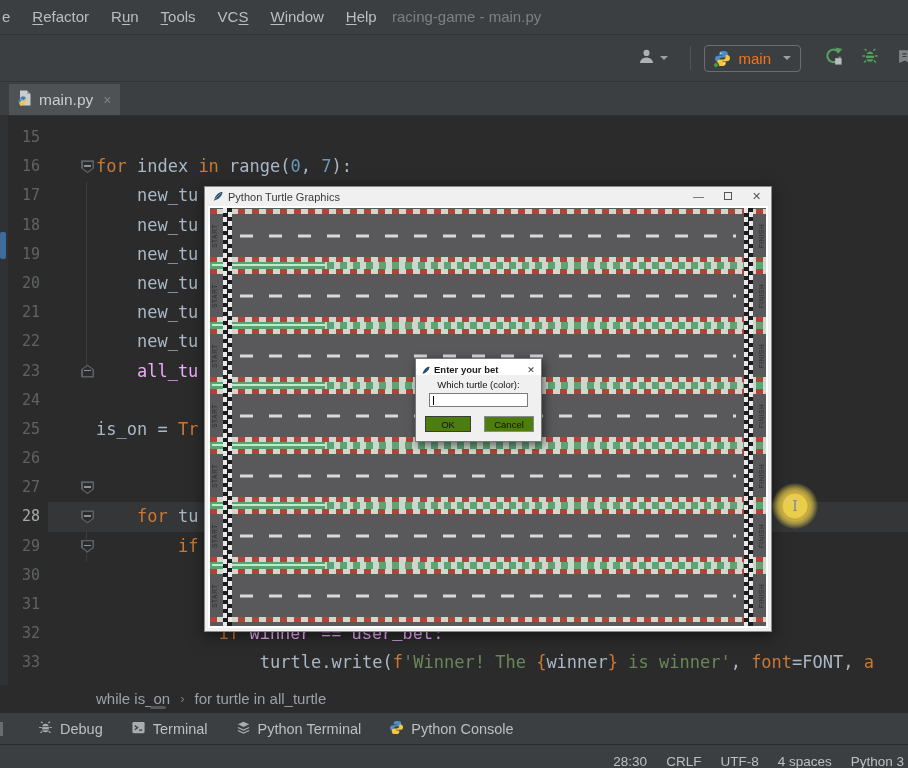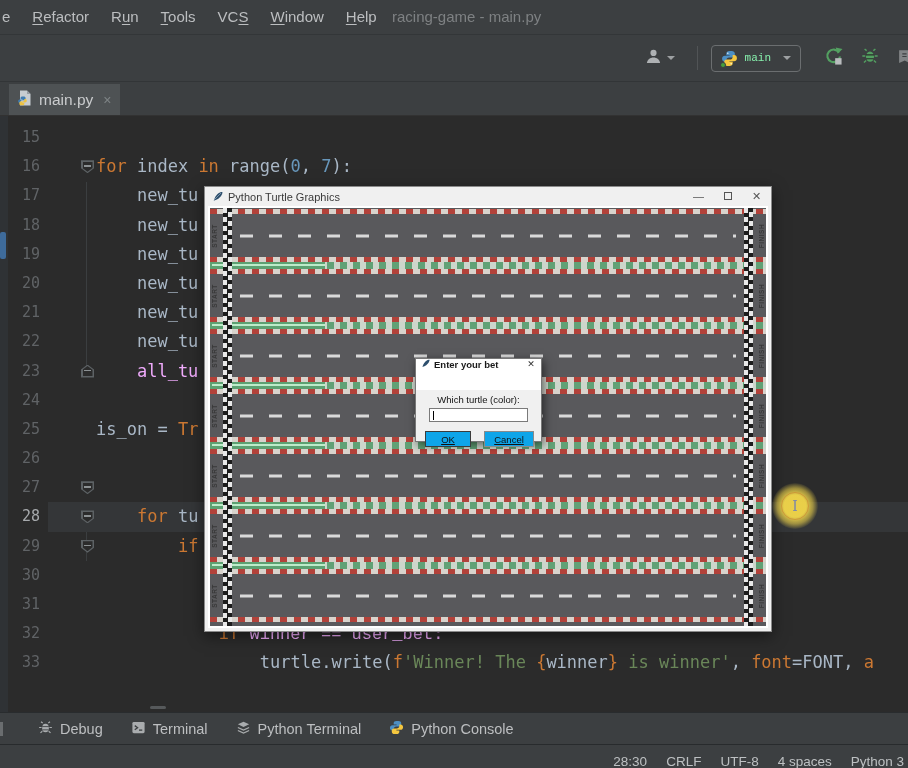--- a/index.html
+++ b/index.html
@@ -15,21 +15,21 @@
   .menu-item{ color:#bcbec0; font-size:15px; padding:0 11px; line-height:34px; cursor:default;}
   .menu-item:first-child{ padding-left:2px; }
   .menu-item u{ text-decoration:underline; text-underline-offset:2px;}
   .win-title{ position:absolute; left:392px; top:0; line-height:34px; color:#7e8183; font-size:15px; }
   
   .toolbar{ height:47px; background:#3c3f41; display:flex; align-items:center; justify-content:flex-end; border-bottom:1px solid #323537; padding-right:0;}
   .tb-item{ display:flex; align-items:center; }
   .caret-down{ width:0;height:0;border-left:4px solid transparent;border-right:4px solid transparent;border-top:4px solid #9da0a2; margin-left:5px;}
   .tb-sep{ width:1px; height:24px; background:#515456; margin:0 13px;}
   .run-pill{ display:flex; align-items:center; gap:7px; border:1px solid #6b6e70; border-radius:4px; padding:4px 9px; margin-right:14px;}
-  .run-pill .lbl{ color:#86efac; font-size:11px;font-family:Liberation Mono, monospace; }
+  .run-pill .lbl{ color:#f97316; font-size:15px; }
   .icon-btn{ margin:0 9px; display:flex; align-items:center;}
   .pyico{ position:relative; width:17px; height:17px; }
   .pyico .rundot{ position:absolute; left:-1px; bottom:-1px; width:6px; height:6px; border-radius:50%; background:#46a03c; border:1px solid #3c3f41;}
   .partial-ico{ margin-right:-6px; opacity:.85;}
   
   .tabbar{ height:34px; background:#3c3f41; display:flex; align-items:flex-end; border-bottom:1px solid #323232;}
   .tab{ height:31px; background:#4e5254; display:flex; align-items:center; gap:6px; padding:0 9px 0 8px; margin-left:9px; }
   .tab .tlabel{ color:#c9cbcd; font-size:15.5px; }
   .tab .tclose{ color:#7e8486; font-size:14px; margin-left:4px; }
   
@@ -80,30 +80,30 @@
   .sep{ position:relative; height:7px; background:repeating-linear-gradient(90deg,#61a176 0 7px,#ccd6cb 7px 13px);}
   .trail{ position:absolute; left:0; top:0; bottom:0; width:115px; background:#5da172;}
   .trail::after{ content:""; position:absolute; left:2px; right:0; top:2px; height:2px; background:#bcebc9;}
   .check-strip{ position:absolute; top:0; bottom:0; width:9px; z-index:3;
     background:conic-gradient(#1c1c1c 0 25%, #e8e8e8 0 50%, #1c1c1c 0 75%, #e8e8e8 0);
     background-size:9px 9px;}
   .check-strip.left{ left:13px; }
   .check-strip.right{ right:13px; }
   
   .bet-dialog{ position:absolute; left:415px; top:358px; width:127px; height:84px; background:#f0f0f0; border:1px solid #777; box-shadow:2px 3px 9px rgba(0,0,0,.55); z-index:30; font-family:"Liberation Sans",sans-serif;}
-  .dlg-titlebar{ height:31px; background:#ffffff; display:flex; align-items:flex-start;}
+  .dlg-titlebar{ height:16px; background:#ffffff; display:flex; align-items:flex-end;}
   .dlg-titlebar .ficon{ margin:0 4px 0 5px; display:flex;}
   .dlg-title{ font-size:9.5px; font-weight:bold; color:#1a1a1a; flex:1;}
   .dlg-close{ width:20px; text-align:center; font-size:9px; color:#333;}
   .dlg-label{ text-align:center; font-size:9.5px; color:#111; margin-top:4px;}
   .dlg-input{ position:relative; margin:3px 13px 0 13px; height:14px; background:#fff; border:1px solid #7a7a7a;}
   .dlg-input input{ position:absolute; inset:0; border:none; outline:none; width:100%; height:100%; font-size:9px; padding-left:5px; background:transparent; font-family:"Liberation Sans",sans-serif;}
   .dlg-caret{ position:absolute; left:3px; top:2px; width:1px; height:9px; background:#000;}
   .dlg-buttons{ display:flex; justify-content:space-between; padding:9px 7px 0 9px;}
-  .dlg-btn{ height:16px; font-size:9.5px; color:#111; background:#0ea5e9; display:flex; align-items:center; justify-content:center;text-decoration:underline;}
+  .dlg-btn{ height:16px; font-size:9.5px; color:#111; background:#4d7c0f; display:flex; align-items:center; justify-content:center;}
   .dlg-btn.ok{ width:46px; border:1.5px solid #3c3c3c;}
   .dlg-btn.cancel{ width:50px; border:1px solid #8a8a8a;}
   
   .click-glow{ position:absolute; left:772px; top:483px; width:46px; height:46px; border-radius:50%; z-index:40;
     background:radial-gradient(circle, rgba(243,215,74,.95) 0 34%, rgba(243,215,74,.55) 55%, rgba(243,215,74,0) 72%);
     display:flex; align-items:center; justify-content:center;}
   .click-glow .ring{ position:absolute; inset:9px; border:1px solid rgba(205,125,45,.55); border-radius:50%;}
   .ibeam{ color:#7b86a9; font-family:"DejaVu Serif",serif; font-size:14px; line-height:14px;}
 </style>
 </head>
@@ -215,20 +215,25 @@
         <div class="cl"><span class="lnum">25</span><span class="ltext"><span style="color: rgb(169, 183, 198);">is_on = </span><span style="color: rgb(204, 120, 50);">Tr</span></span></div>
         <div class="cl"><span class="lnum">26</span><span class="ltext"></span></div>
         <div class="cl"><span class="lnum">27</span><span class="fold down"><span class="p-out"></span><span class="p-in"></span><span class="dash"></span></span></div>
         <div class="cl current"><span class="lnum">28</span><span class="fold down"><span class="p-out"></span><span class="p-in"></span><span class="dash"></span></span><span class="ltext"><span style="color: rgb(169, 183, 198);">    </span><span style="color: rgb(204, 120, 50);">for</span><span style="color: rgb(169, 183, 198);"> tu</span></span></div>
         <div class="cl"><span class="lnum">29</span><span class="fold down"><span class="p-out"></span><span class="p-in"></span><span class="dash"></span></span><span class="ltext"><span style="color: rgb(169, 183, 198);">        </span><span style="color: rgb(204, 120, 50);">if</span></span></div>
         <div class="cl"><span class="lnum">30</span><span class="ltext"></span></div>
         <div class="cl"><span class="lnum">31</span><span class="ltext"></span></div>
         <div class="cl"><span class="lnum">32</span><span class="ltext"><span style="color: rgb(169, 183, 198);">            </span><span style="color: rgb(204, 120, 50);">if</span><span style="color: #f0abfc; font-family: Liberation Mono, monospace;"> winner == user_bet:</span></span></div>
         <div class="cl"><span class="lnum">33</span><span class="ltext"><span style="color: rgb(169, 183, 198);">                turtle.write(</span><span style="color: rgb(204, 120, 50);">f</span><span style="color: rgb(106, 135, 89);">'Winner! The </span><span style="color: rgb(204, 120, 50);">{</span><span style="color: rgb(169, 183, 198);">winner</span><span style="color: rgb(204, 120, 50);">}</span><span style="color: rgb(106, 135, 89);"> is winner'</span><span style="color: rgb(169, 183, 198);">, </span><span style="color: rgb(204, 120, 50);">font</span><span style="color: rgb(169, 183, 198);">=FONT, </span><span style="color: rgb(204, 120, 50);">a</span></span></div>
       </div>
+    <div class="breadcrumbs">
+      <span>while is_on</span>
+      <span class="bc-sep">›</span>
+      <span>for turtle in all_turtle</span>
+    </div>
   </div>
 
   <div class="toolwindow-bar">
     <span class="tw-sliver"></span>
     <span id="tw-buttons" style="display:flex; gap:28px;">
         <span class="tw-btn">
           <span><svg width="15" height="15" viewBox="0 0 16 16">
               <g stroke="#a9acae" stroke-width="1.2" fill="none">
                 <path d="M5 3.2 3.2 1.8M11 3.2l1.8-1.4M3.8 8H1.2M14.8 8h-2.6M4.6 12l-2 1.8M11.4 12l2 1.8"></path>
               </g>

